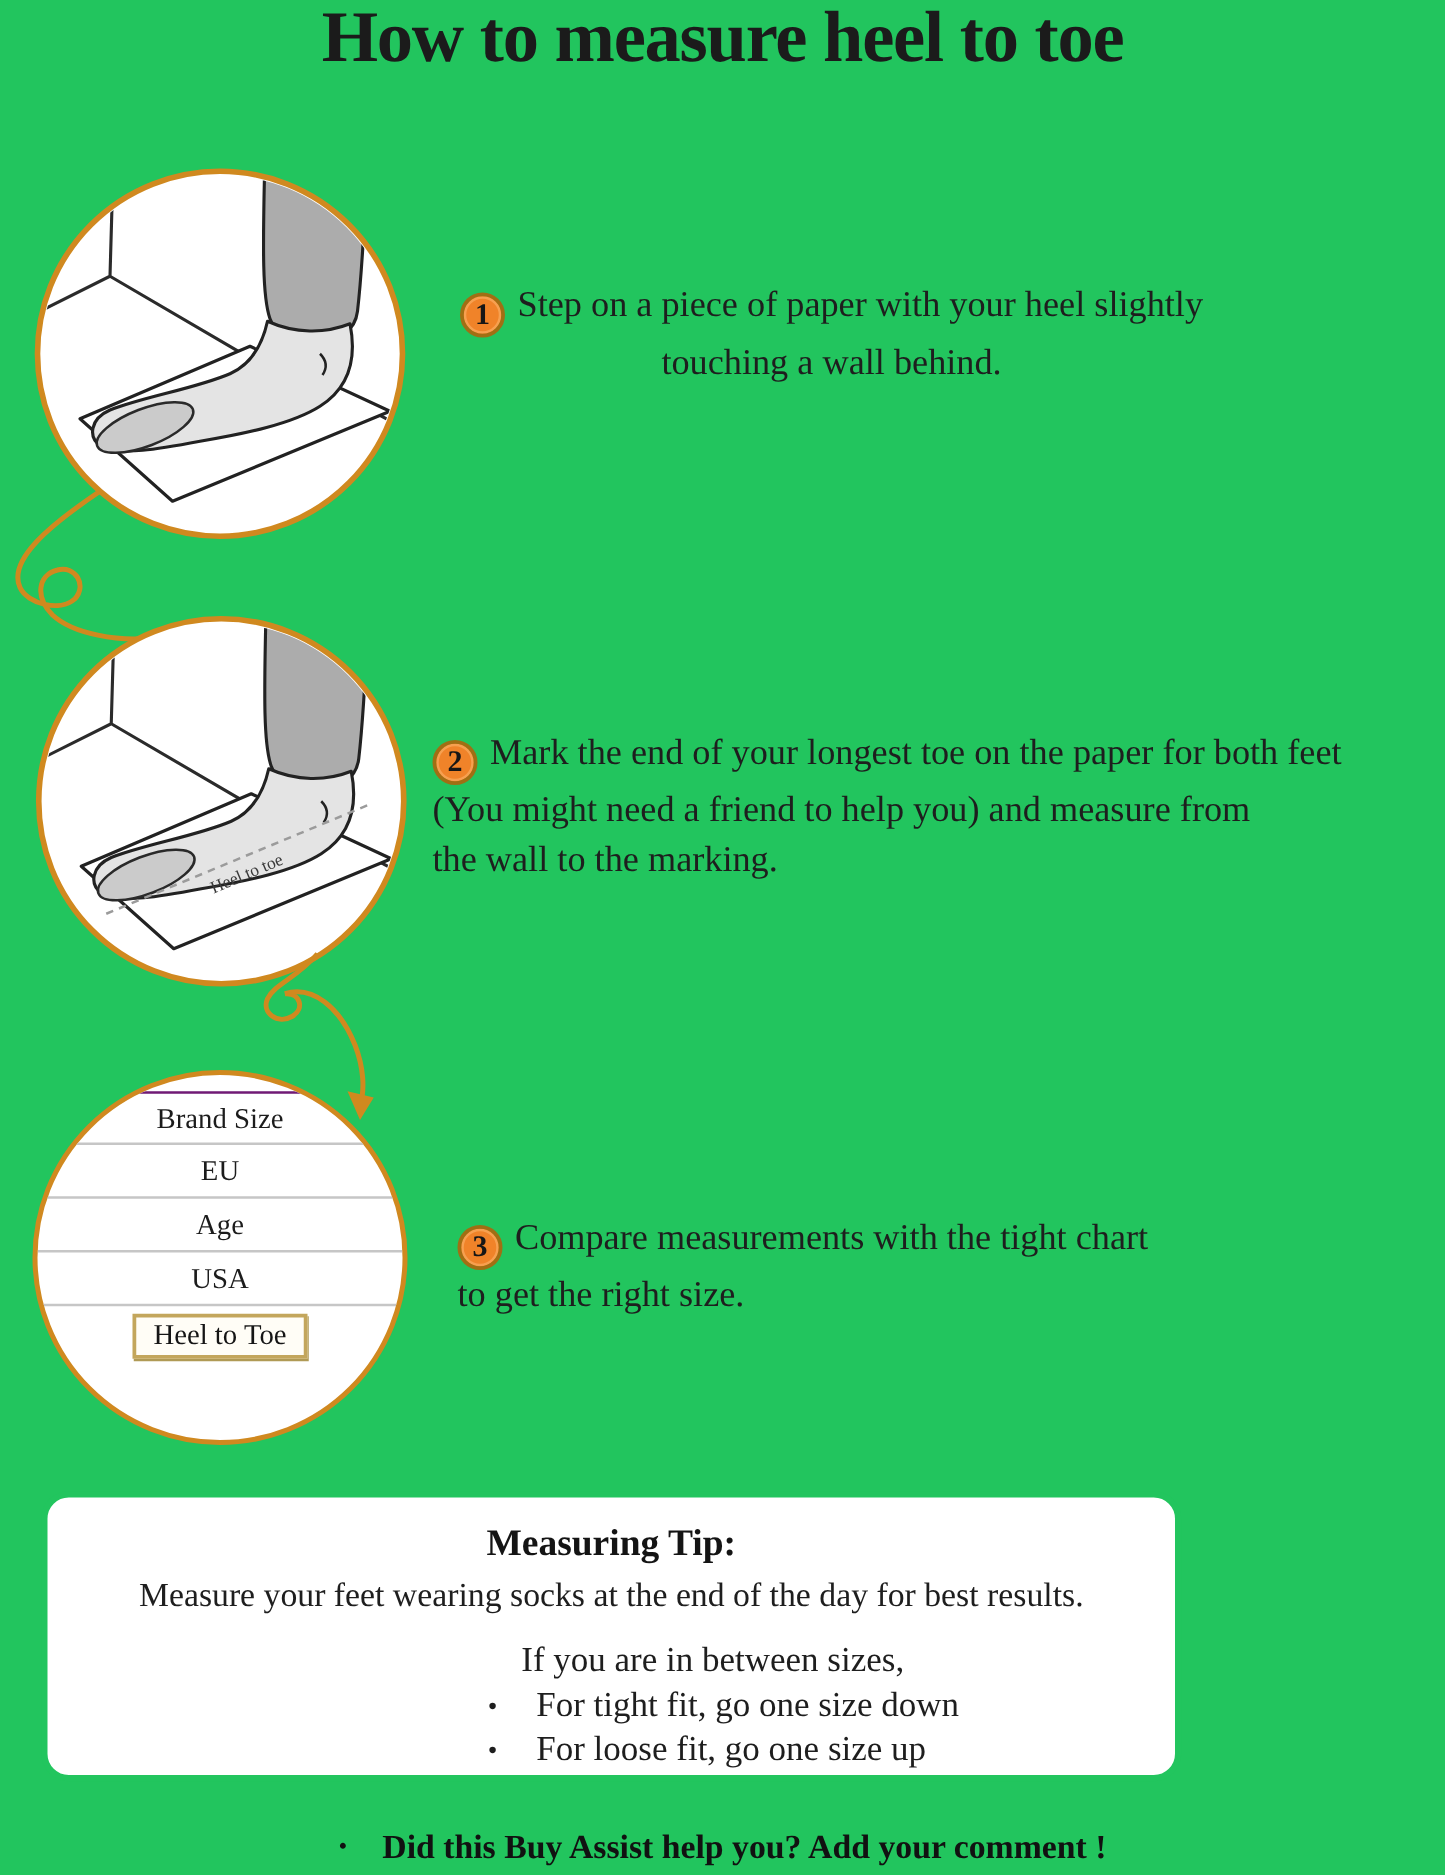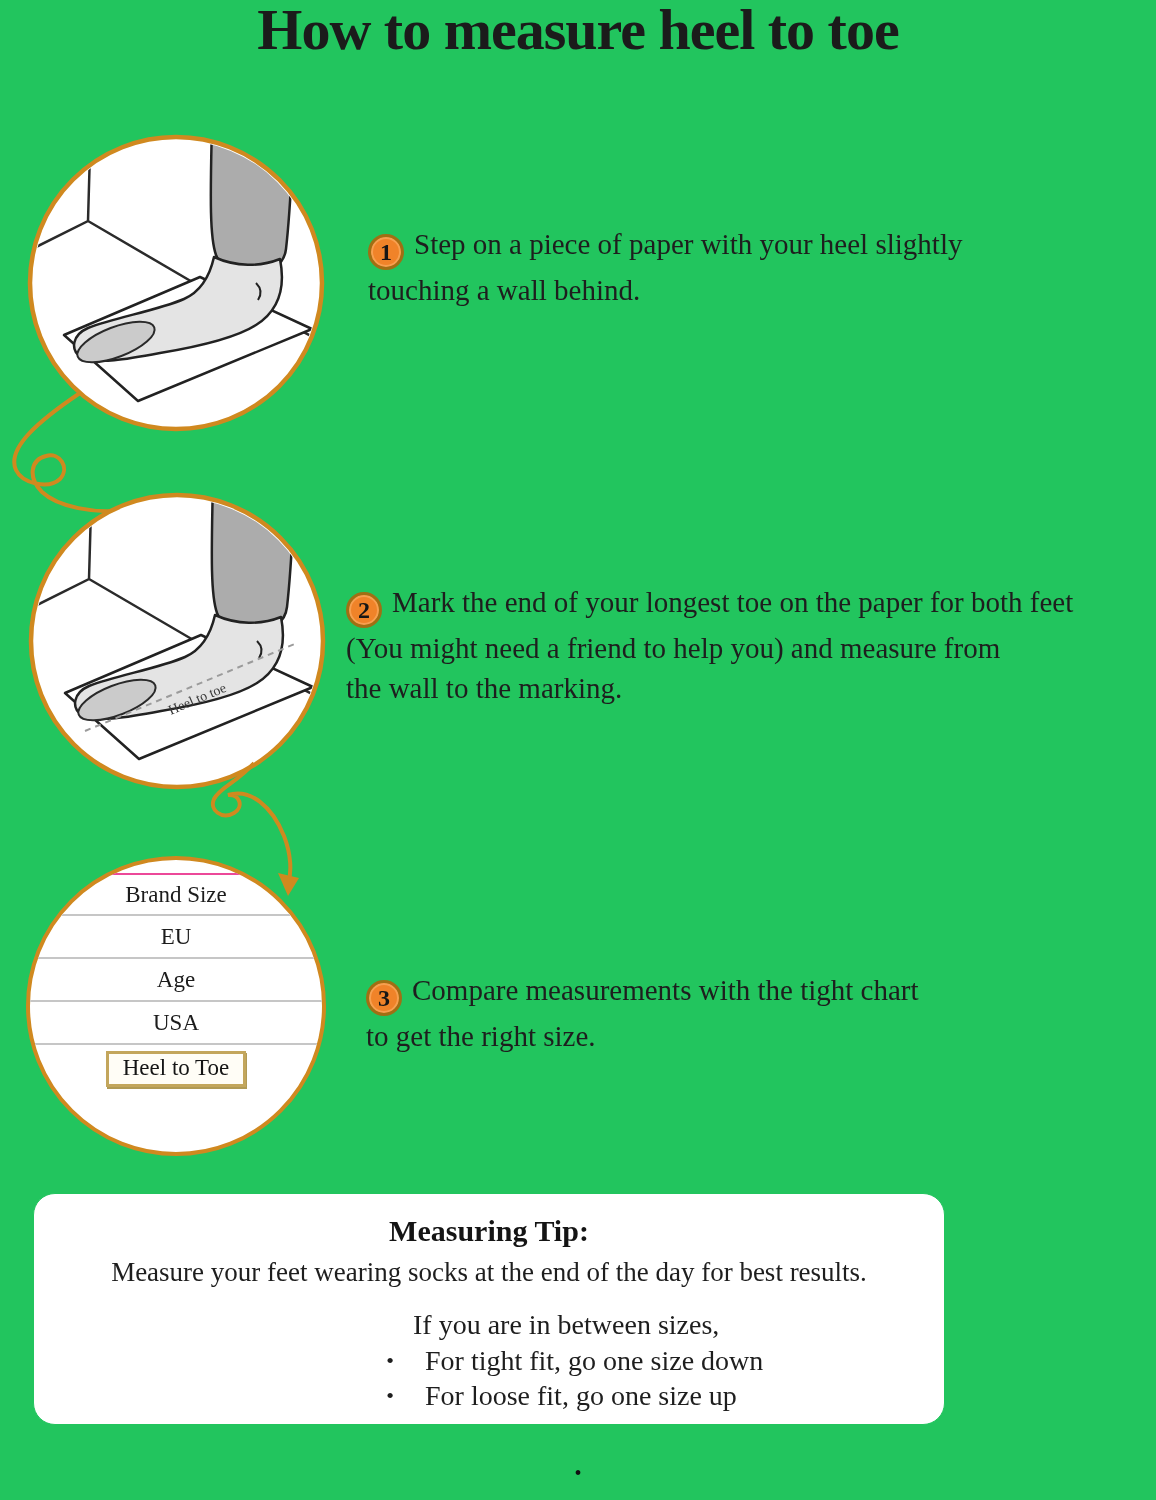--- a/index.html
+++ b/index.html
@@ -23,50 +23,50 @@
   .step{position:absolute;font-size:29px;line-height:40px;color:#1e1e1e;}
   .step .line{white-space:nowrap;}
   .badge{
     display:inline-flex;align-items:center;justify-content:center;
     width:30px;height:30px;border-radius:50%;
     background:#F08329;border:3px solid #A06F14;
     box-shadow:inset 0 0 0 2px #f6a050;
     font-size:24px;font-weight:bold;color:#161616;
     margin-right:10px;vertical-align:-6px;
   }
-  .step1{left:368px;top:224px;}
+  .step1{left:368px;top:224px;text-align:center;}
   .step2{left:346px;top:582px;}
   .step3{left:366px;top:970px;}
 
   
   .size-circle{
     position:absolute;left:26px;top:856px;width:300px;height:300px;
     border:4px solid #D0891F;border-radius:50%;
     background:#ffffff;overflow:hidden;box-sizing:border-box;
     display:flex;flex-direction:column;padding-top:13px;
   }
   .sc-row{
     height:43px;flex:0 0 43px;
     display:flex;align-items:center;justify-content:center;
     font-size:23px;color:#1c1c1c;
     border-bottom:2px solid #c6c6c6;
     box-sizing:border-box;
   }
-  .sc-row.first{border-top:2px solid #ec4899;}
+  .sc-row.first{border-top:2px solid #701a75;}
   .sc-row.highlight-row{border-bottom:none;height:48px;flex-basis:48px;}
   .hl{
     display:inline-block;border:3px solid #c3a65c;background:#fffdf6;
     box-shadow:1px 2px 0 #b09a55;
     padding:1px 14px 3px 14px;font-size:23px;color:#151515;
   }
 
   
   .tipbox{
     position:absolute;left:33px;top:1193px;width:912px;height:232px;
-    border:1px solid #22c55e;border-radius:22px;box-sizing:border-box;
+    border:5px solid #22c55e;border-radius:22px;box-sizing:border-box;
     background:#ffffff;
   }
   .tip-title{margin-top:20px;text-align:center;font-size:30px;font-weight:bold;color:#141414;}
   .tip-line1{margin-top:9px;text-align:center;font-size:27px;color:#1e1e1e;}
   .tip-inner{position:absolute;left:347px;top:113px;font-size:28px;color:#1e1e1e;}
   .tip-line2{margin-left:32px;line-height:36px;}
   .tip-bullet{display:flex;align-items:center;gap:26px;line-height:35px;}
   .tip-bullet .dot{font-size:22px;width:18px;text-align:center;}
 
   
@@ -181,15 +181,16 @@
       </div>
       <div class="tip-bullet">
         <span class="dot">•</span>
         <span>For loose fit, go one size up</span>
       </div>
     </div>
   </div>
 
   <div class="footer">
     <span class="dot">•</span>
+    <span class="ftext">Did this Buy Assist help you? Add your comment !</span>
   </div>
 
 </div>
 
 </body></html>

